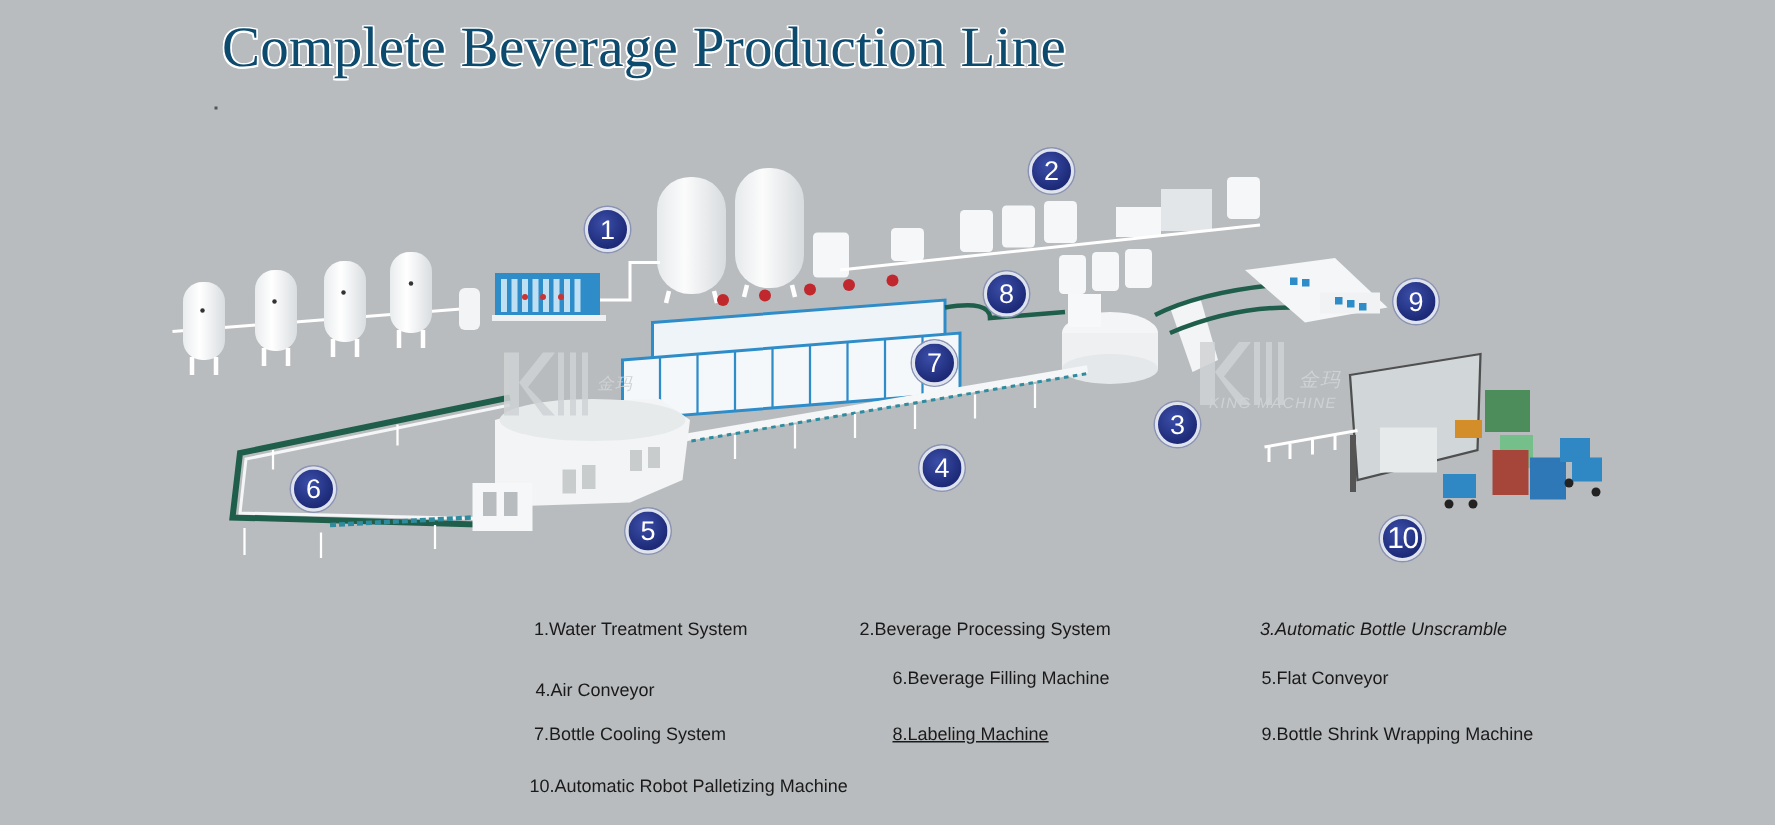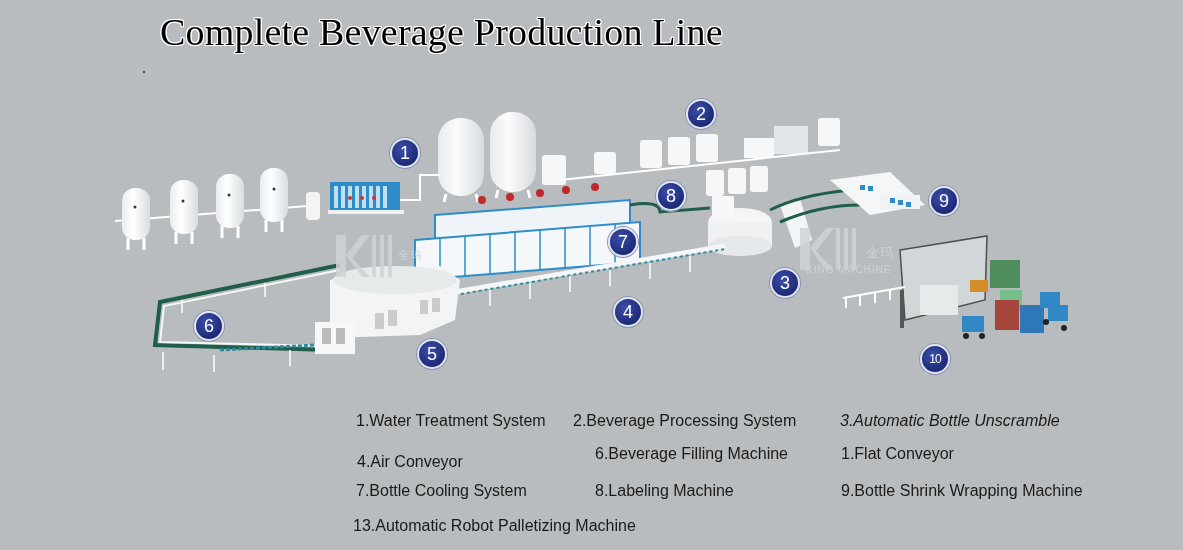--- a/index.html
+++ b/index.html
@@ -1,25 +1,25 @@
 <!DOCTYPE html>
 <html><head>
 <meta charset="utf-8">
 <style>
   html,body{margin:0;padding:0;}
   body{width:1183px;height:550px;background:#b9bcbe;overflow:hidden;position:relative;font-family:"Liberation Sans",sans-serif;}
-  .title{position:absolute;left:160px;top:10px;font-family:"Liberation Serif","DejaVu Serif",serif;font-size:38px;color:#000000;letter-spacing:0.2px;
+  .title{position:absolute;left:148px;top:10px;font-family:"Liberation Serif","DejaVu Serif",serif;font-size:38px;color:#0c4a6e;letter-spacing:0.2px;
     text-shadow:1px 1px 0 #fff,-1px -1px 0 #fff,1px -1px 0 #fff,-1px 1px 0 #fff,0 1px 0 #fff,1px 0 0 #fff,0 -1px 0 #fff,-1px 0 0 #fff;}
   .dot{position:absolute;left:143px;top:71px;width:2px;height:2px;background:#555;}
   svg.scene{position:absolute;left:0;top:0;}
   .badge{position:absolute;width:26px;height:26px;border-radius:50%;background:radial-gradient(circle at 40% 35%,#3b4ea8,#1d2a78 70%);
     border:2px solid #dfe3ee;box-shadow:0 0 0 1px #8a93b3;color:#fff;font-size:18px;line-height:26px;text-align:center;font-family:"Liberation Sans",sans-serif;}
-  .badge.wide{font-size:12px;letter-spacing:-1px;}
-  .legend-item{position:absolute;font-size:16px;color:#1a1a1a;white-space:nowrap;}
-  .wm{position:absolute;color:#cfd2d4;font-size:10px;letter-spacing:1px;}
+  .badge.wide{font-size:20px;letter-spacing:-1px;}
+  .legend-item{position:absolute;font-size:12px;color:#1a1a1a;white-space:nowrap;}
+  .wm{position:absolute;color:#cfd2d4;font-size:10px;letter-spacing:1px;font-style:italic;}
 </style>
 </head>
 <body>
 
 <div class="title">Complete Beverage Production Line</div>
 <div class="dot"></div>
 
 <svg class="scene" width="1183" height="400" viewBox="0 0 1183 400">
   <defs>
     <linearGradient id="tank" x1="0" x2="1">
@@ -242,18 +242,18 @@
 <div class="badge" style="left:656px;top:181px;">8</div>
 <div class="badge" style="left:929px;top:186px;">9</div>
 <div class="badge wide" style="left:920px;top:344px;">10</div>
 
 <div>
   <div class="legend-item" style="left:356px;top:412px;">1.Water Treatment System</div>
   <div class="legend-item" style="left:573px;top:412px;">2.Beverage Processing System</div>
   <div class="legend-item" style="left:840px;top:412px;font-style:italic;">3.Automatic Bottle Unscramble</div>
   <div class="legend-item" style="left:357px;top:453px;">4.Air Conveyor</div>
   <div class="legend-item" style="left:595px;top:445px;">6.Beverage Filling Machine</div>
-  <div class="legend-item" style="left:841px;top:445px;">1.Flat Conveyor</div>
+  <div class="legend-item" style="left:841px;top:445px;">5.Flat Conveyor</div>
   <div class="legend-item" style="left:356px;top:482px;">7.Bottle Cooling System</div>
-  <div class="legend-item" style="left:595px;top:482px;">8.Labeling Machine</div>
+  <div class="legend-item" style="left:595px;top:482px;text-decoration:underline;">8.Labeling Machine</div>
   <div class="legend-item" style="left:841px;top:482px;text-align:center;">9.Bottle Shrink Wrapping Machine</div>
-  <div class="legend-item" style="left:353px;top:517px;">13.Automatic Robot Palletizing Machine</div>
+  <div class="legend-item" style="left:353px;top:517px;">10.Automatic Robot Palletizing Machine</div>
 </div>
 
 </body></html>

